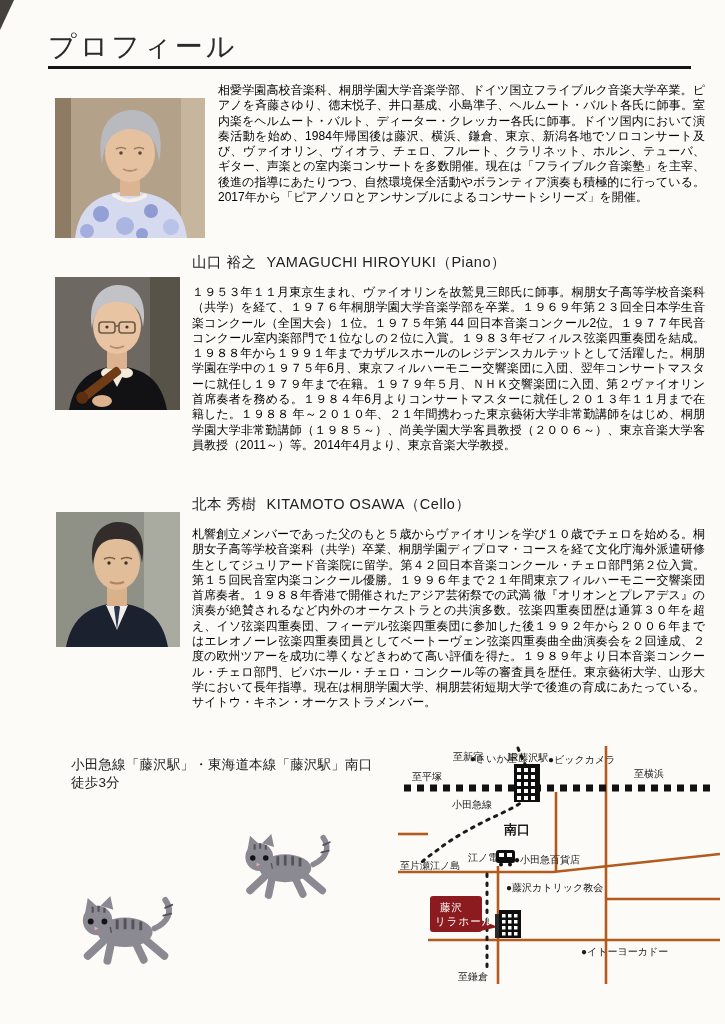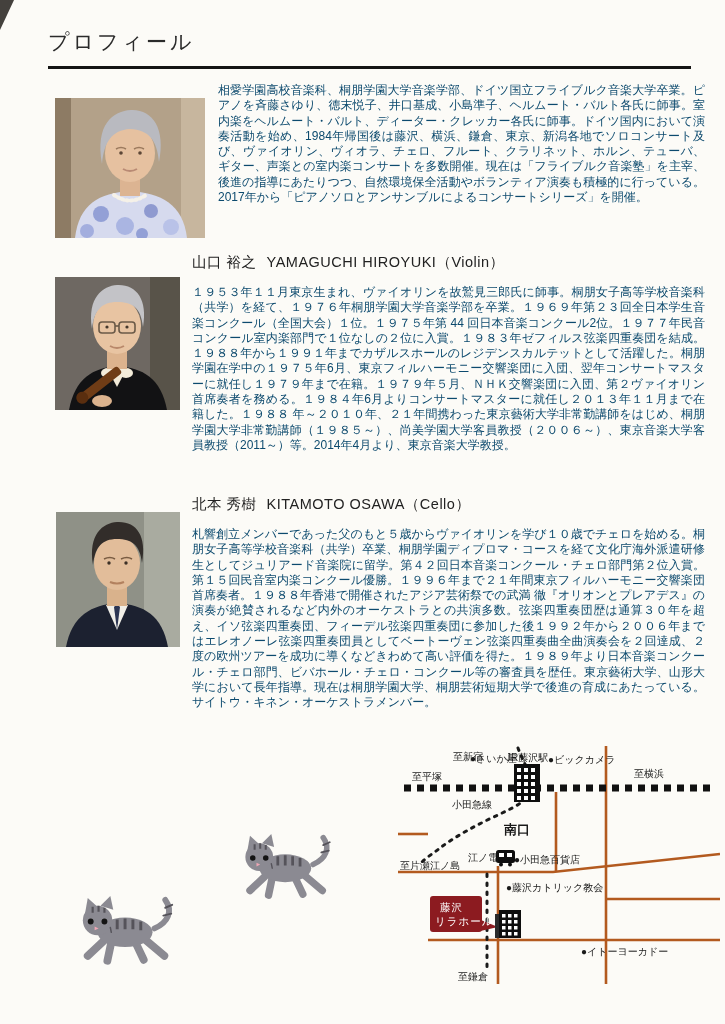--- a/index.html
+++ b/index.html
@@ -3,30 +3,30 @@
 <meta charset="utf-8">
 <style>
   html,body{margin:0;padding:0;background:#e8e6e0;}
   .page{
     position:relative;width:725px;height:1024px;margin:0 auto;
     background:#fcfbf7;overflow:hidden;
     font-family:"Liberation Sans","DejaVu Sans",sans-serif;color:#2e2e2e;
   }
   .corner-artifact{position:absolute;left:0;top:0;width:0;height:0;
     border-top:30px solid #23201c;border-right:14px solid transparent;opacity:.85;}
-  .page-title{position:absolute;left:48px;top:28px;font-size:21px;font-weight:500;
+  .page-title{position:absolute;left:48px;top:28px;font-size:28px;font-weight:500;
     letter-spacing:3px;color:#2b2b2b;}
   .title-rule{position:absolute;left:48px;top:66px;width:643px;height:0;
     border-top:3px solid #141414;}
   .photo{position:absolute;display:block;}
   .photo svg{display:block;width:100%;height:100%;}
   .profile-text{position:absolute;}
   .profile-name{font-size:14.5px;letter-spacing:.5px;color:#222;margin:0 0 13px 0;font-weight:500;}
   .profile-name .en{margin-left:10px;}
-  .bio{margin:0;font-size:12px;line-height:15.3px;text-align:justify;color:#0c4a6e;}
+  .bio{margin:0;font-size:12px;line-height:15.3px;text-align:justify;color:#000000;}
   #p1-photo{left:55px;top:98px;width:150px;height:140px;}
   #p1-text{left:218px;top:83px;width:487px;}
   #p2-photo{left:55px;top:277px;width:125px;height:133px;}
   #p2-text{left:192px;top:253px;width:513px;}
   #p3-photo{left:56px;top:512px;width:124px;height:135px;}
   #p3-text{left:192px;top:495px;width:513px;}
   .venue{position:absolute;left:48px;top:748px;width:340px;}
   .venue-line{display:flex;align-items:center;font-size:17px;font-weight:bold;color:#1c1c1c;}
   .diamond{width:13px;height:13px;margin:0 9px 0 1px;flex:0 0 auto;
     background:linear-gradient(135deg,#f7a71e,#e07b0a);transform:rotate(45deg);}
@@ -96,21 +96,21 @@
       <circle cx="72" cy="50" r="1.6" fill="#46382c"></circle>
       <path d="M55,69 q7,4 14,0" stroke="#b9886a" stroke-width="2" fill="none"></path>
       <g transform="rotate(-38 34 118)">
         <rect x="26" y="112" width="48" height="9" rx="3" fill="#6f3c16"></rect>
         <circle cx="27" cy="116" r="6" fill="#5a2e0f"></circle>
       </g>
       <ellipse cx="47" cy="124" rx="10" ry="6" fill="#dcb38e"></ellipse>
     </svg>
   </div>
   <div class="profile-text" id="p2-text">
-    <h2 class="profile-name"><span>山口 裕之</span><span class="en">YAMAGUCHI HIROYUKI（Violin）</span></h2>
+    <h2 class="profile-name"><span>山口 裕之</span><span class="en">YAMAGUCHI HIROYUKI（Piano）</span></h2>
     <p class="bio">１９５３年１１月東京生まれ、ヴァイオリンを故鷲見三郎氏に師事。桐朋女子高等学校音楽科（共学）を経て、１９７６年桐朋学園大学音楽学部を卒業。１９６９年第２３回全日本学生音楽コンクール（全国大会）１位。１９７５年第 44 回日本音楽コンクール2位。１９７７年民音コンクール室内楽部門で１位なしの２位に入賞。１９８３年ゼフィルス弦楽四重奏団を結成。１９８８年から１９９１年までカザルスホールのレジデンスカルテットとして活躍した。桐朋学園在学中の１９７５年6月、東京フィルハーモニー交響楽団に入団、翌年コンサートマスターに就任し１９７９年まで在籍。１９７９年５月、ＮＨＫ交響楽団に入団、第２ヴァイオリン首席奏者を務める。１９８４年6月よりコンサートマスターに就任し２０１３年１１月まで在籍した。１９８８ 年～２０１０年、２１年間携わった東京藝術大学非常勤講師をはじめ、桐朋学園大学非常勤講師（１９８５～）、尚美学園大学客員教授（２００６～）、東京音楽大学客員教授（2011～）等。2014年4月より、東京音楽大学教授。</p>
   </div>
 
   <div class="photo" id="p3-photo">
     <svg viewBox="0 0 124 135">
       <rect width="124" height="135" fill="#8f9187"></rect>
       <rect x="88" width="36" height="135" fill="#a9aba0"></rect>
       <path d="M10,135 C16,103 36,93 61,91 C88,93 106,103 112,135 Z" fill="#1c2130"></path>
       <path d="M50,93 L61,118 L72,93 Z" fill="#f1efe8"></path>
       <path d="M58,95 L61,118 L64,95 L61,92 Z" fill="#2c3552"></path>
@@ -122,20 +122,21 @@
       <circle cx="70" cy="51" r="1.7" fill="#3c3026"></circle>
       <path d="M54,70 q7,3 14,0" stroke="#b2815f" stroke-width="2" fill="none"></path>
     </svg>
   </div>
   <div class="profile-text" id="p3-text">
     <h2 class="profile-name"><span>北本 秀樹</span><span class="en">KITAMOTO OSAWA（Cello）</span></h2>
     <p class="bio">札響創立メンバーであった父のもと５歳からヴァイオリンを学び１０歳でチェロを始める。桐朋女子高等学校音楽科（共学）卒業、桐朋学園ディプロマ・コースを経て文化庁海外派遣研修生としてジュリアード音楽院に留学。第４２回日本音楽コンクール・チェロ部門第２位入賞。第１５回民音室内楽コンクール優勝。１９９６年まで２１年間東京フィルハーモニー交響楽団首席奏者。１９８８年香港で開催されたアジア芸術祭での武満 徹『オリオンとプレアデス』の演奏が絶賛されるなど内外のオーケストラとの共演多数。弦楽四重奏団歴は通算３０年を超え、イソ弦楽四重奏団、フィーデル弦楽四重奏団に参加した後１９９２年から２００６年まではエレオノーレ弦楽四重奏団員としてベートーヴェン弦楽四重奏曲全曲演奏会を２回達成、２度の欧州ツアーを成功に導くなどきわめて高い評価を得た。１９８９年より日本音楽コンクール・チェロ部門、ビバホール・チェロ・コンクール等の審査員を歴任。東京藝術大学、山形大学において長年指導。現在は桐朋学園大学、桐朋芸術短期大学で後進の育成にあたっている。サイトウ・キネン・オーケストラメンバー。</p>
   </div>
 
   <div class="venue">
+    <div class="venue-access">小田急線「藤沢駅」・東海道本線「藤沢駅」南口　徒歩3分</div>
   </div>
 
   <svg class="map" viewBox="0 0 322 274">
 
     <g stroke="#b35a1f" stroke-width="2.6" fill="none">
       <line x1="208" y1="2" x2="208" y2="240"></line>
       <line x1="158" y1="48" x2="158" y2="128"></line>
       <line x1="100" y1="122" x2="100" y2="240"></line>
       <path d="M0,128 L155,128 L322,110"></path>
       <line x1="208" y1="155" x2="322" y2="155"></line>

